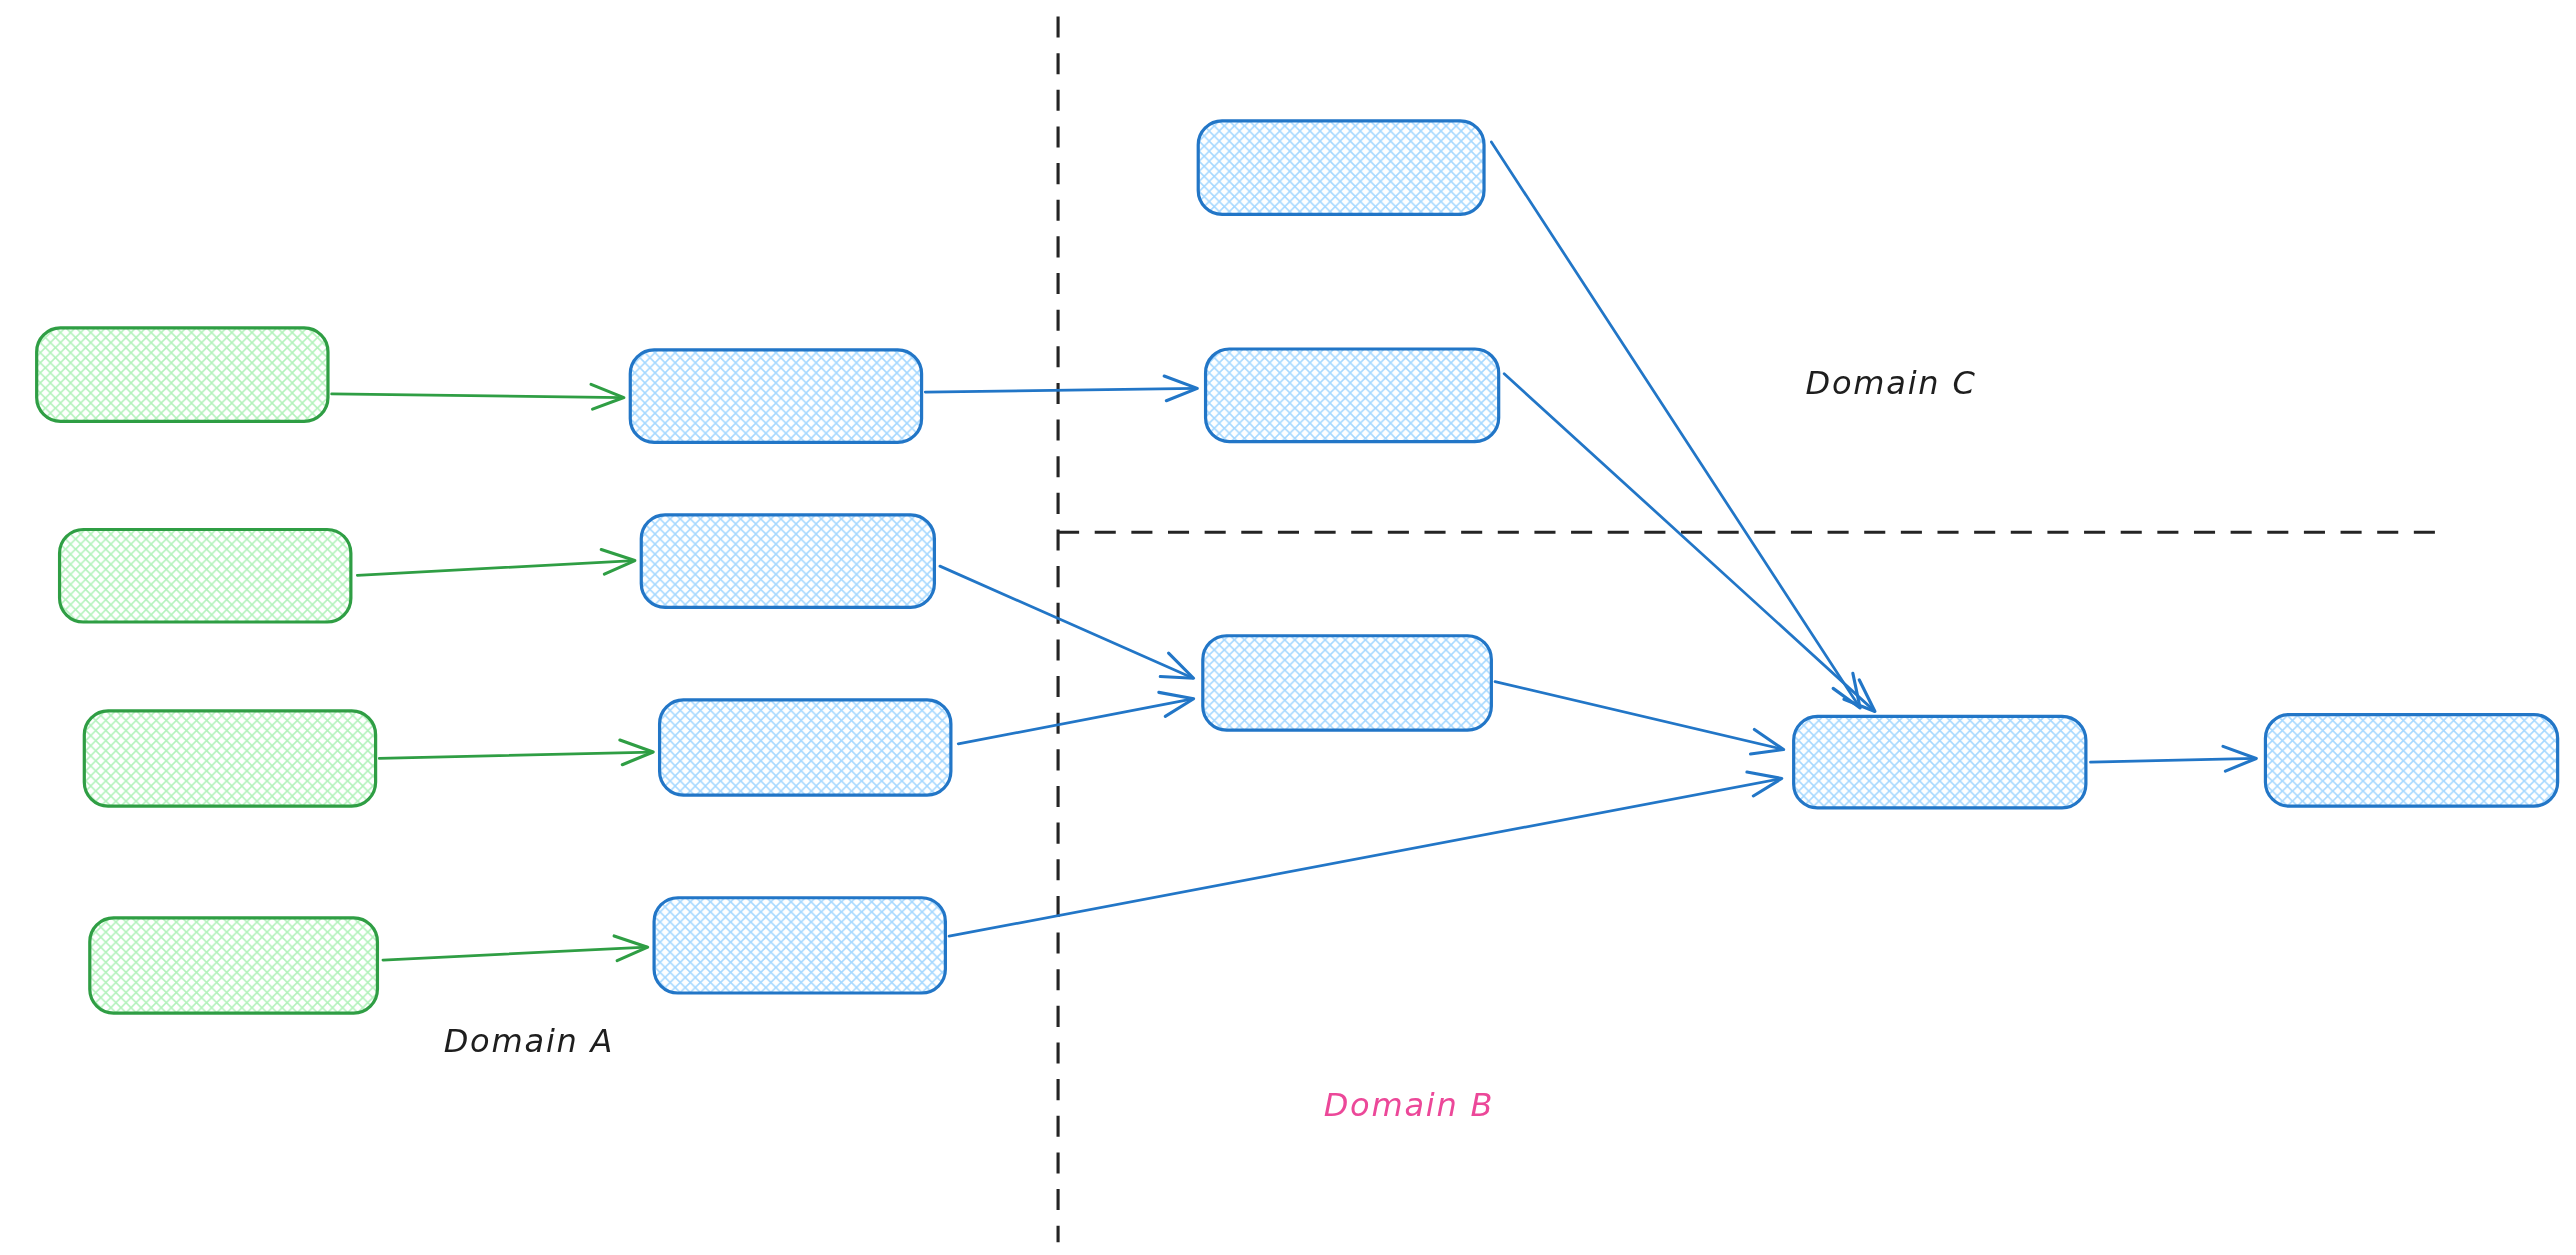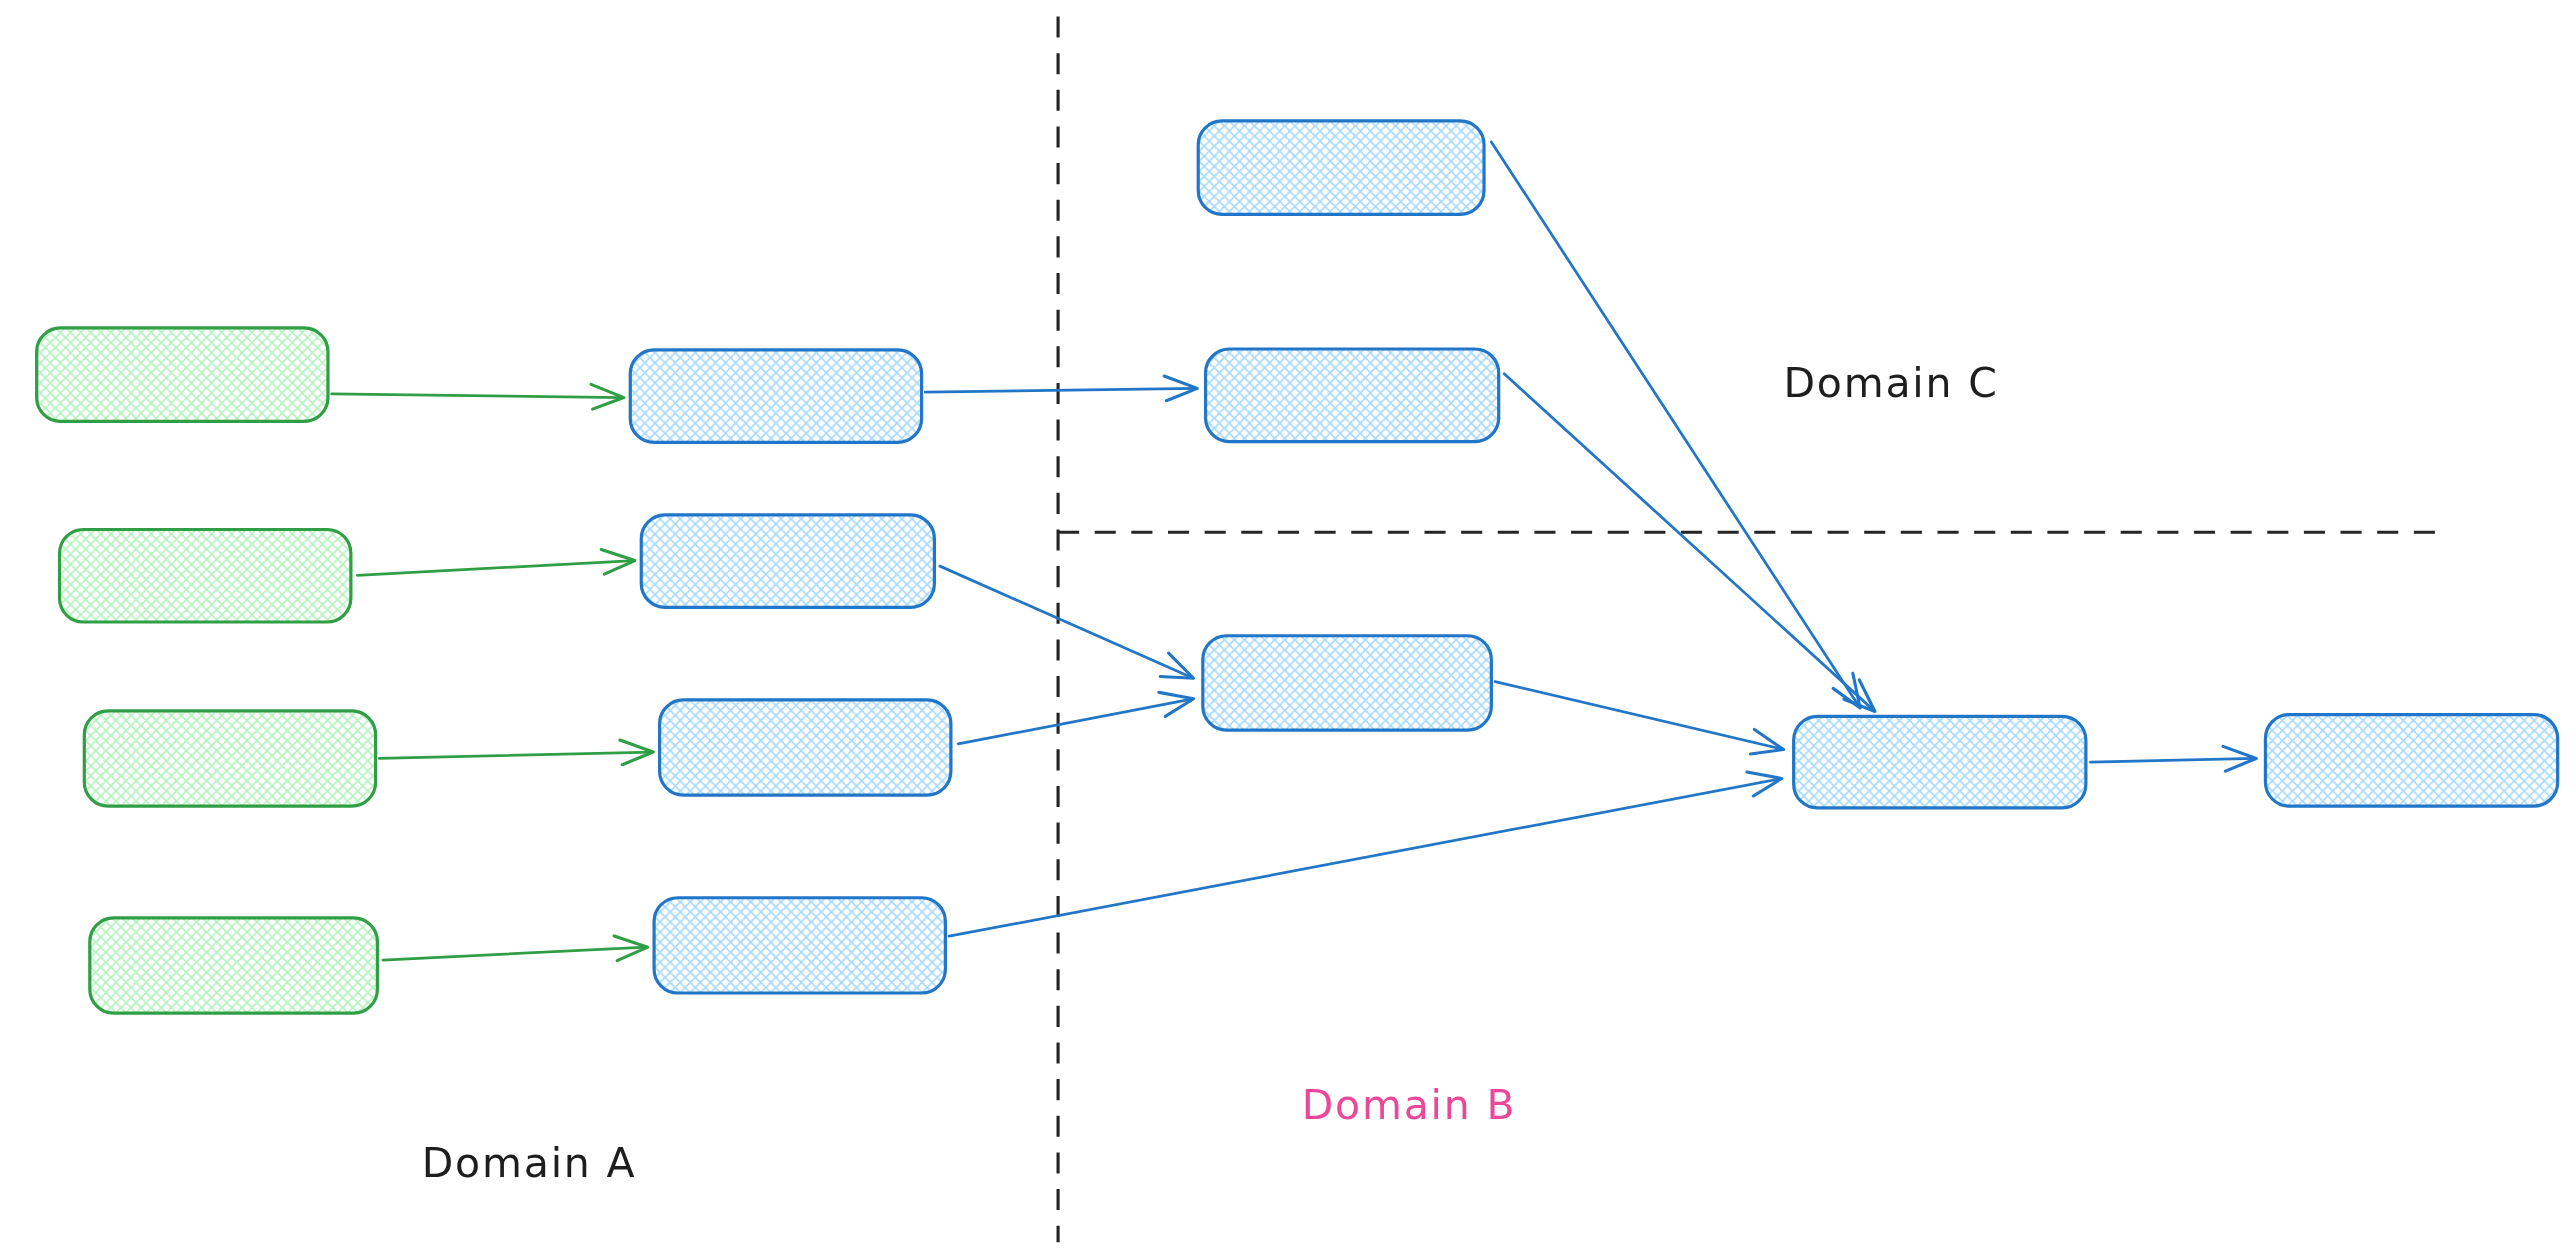--- a/index.html
+++ b/index.html
@@ -8,27 +8,28 @@
     width:2576px;
     height:1255px;
     background:#ffffff;
     font-family:"DejaVu Sans", sans-serif;
     overflow:hidden;
   }
   #diagram{position:absolute;left:0;top:0;}
   .domain-label{
     position:absolute;
     transform:translate(-50%,-50%);
-    font-size:41px;
+    font-size:32px;
     font-weight:500;
     letter-spacing:1.8px;
     color:#1e1e1e;
     white-space:nowrap;
+    font-style:italic; 
   }
-  #label-domain-a{left:529px;top:1163px;}
+  #label-domain-a{left:529px;top:1041px;}
   #label-domain-b{left:1409px;top:1105px;}
   #label-domain-c{left:1891px;top:383px;}
 </style>
 </head>
 <body>
 
 <div id="canvas" style="background: rgb(255, 255, 255);">
 
   <svg id="diagram" width="2576" height="1255" viewBox="0 0 2812 1370" xmlns="http://www.w3.org/2000/svg">
     <defs>

